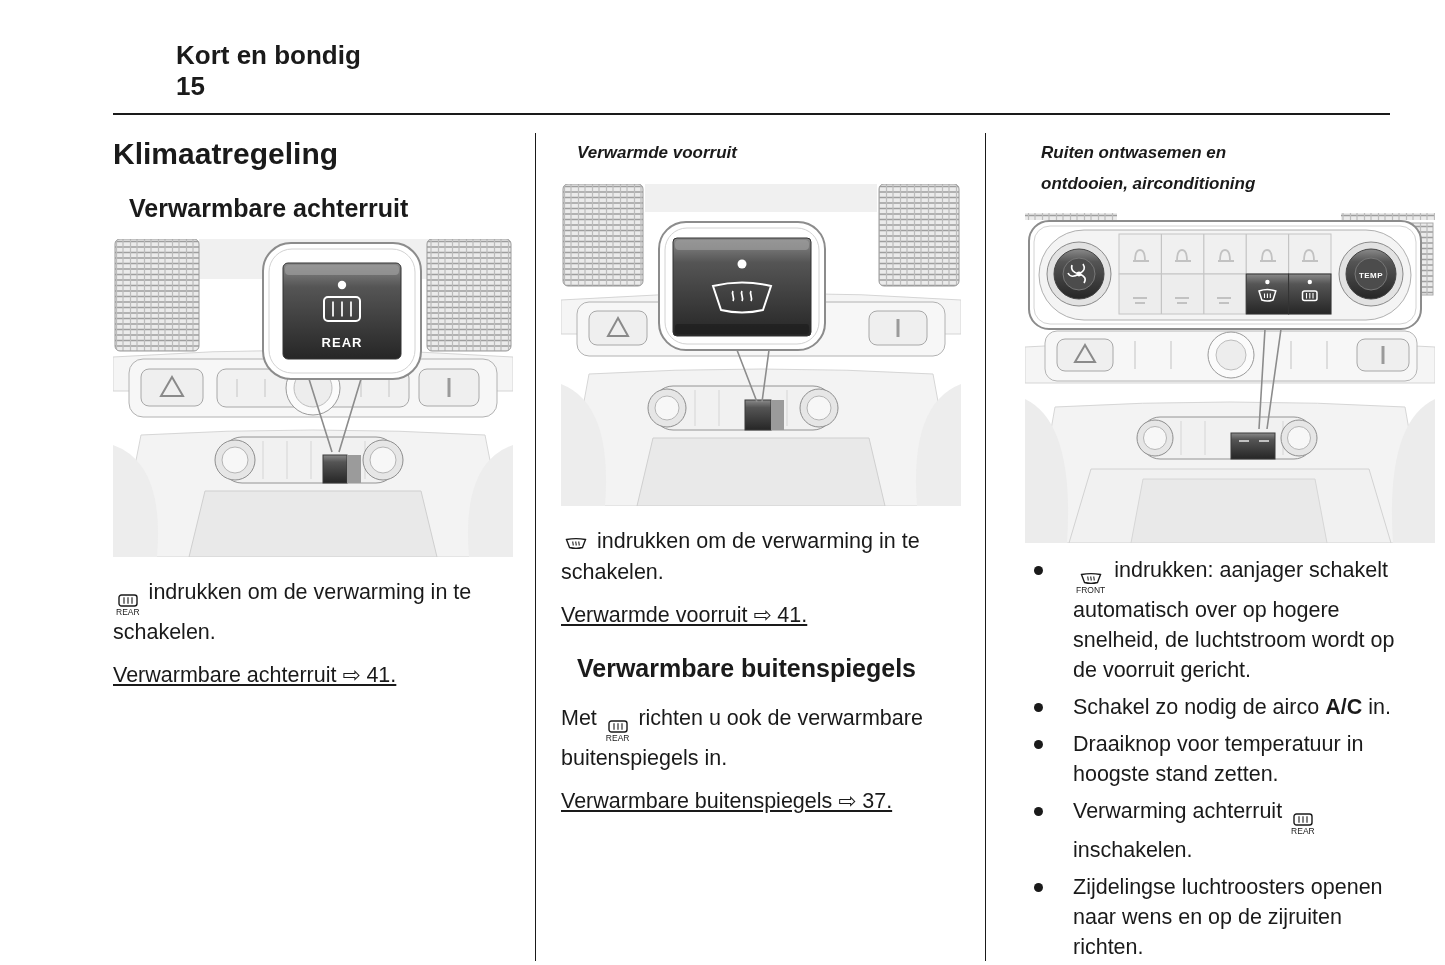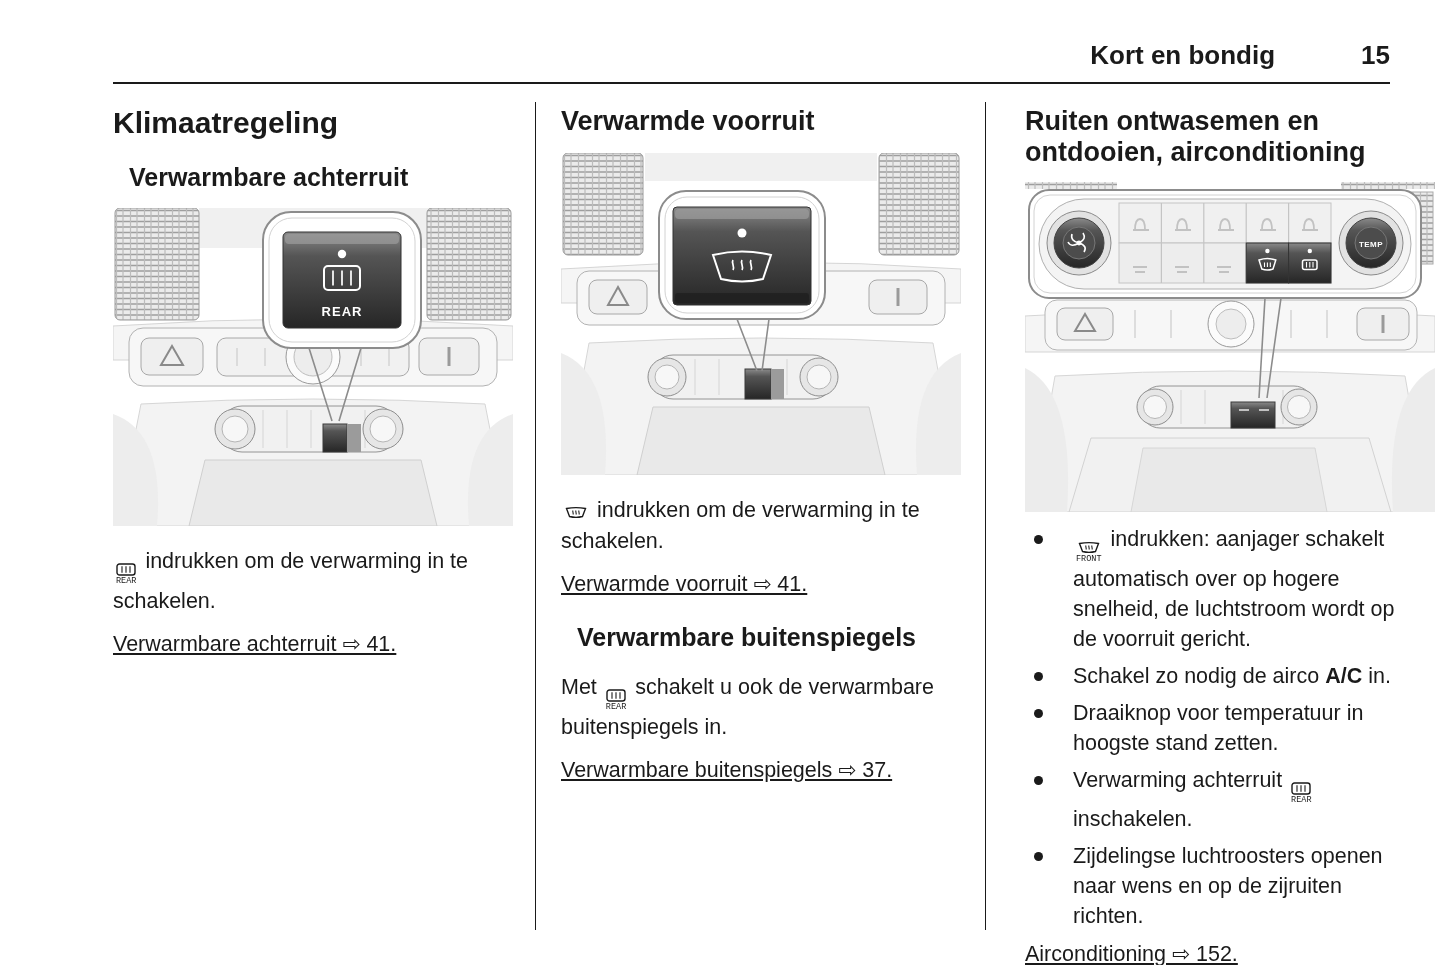--- a/index.html
+++ b/index.html
@@ -5,49 +5,49 @@
   html,body{margin:0;padding:0;background:#fff;}
   body{
     width:1445px;height:965px;overflow:hidden;
     font-family:"Liberation Sans","DejaVu Sans",sans-serif;
     color:#1a1a1a;-webkit-font-smoothing:antialiased;
   }
   .content{margin-left:113px;width:1277px;}
   
   .hdr{
     display:flex;justify-content:flex-end;align-items:baseline;
-    padding:40px 0 11px 0;border-bottom:2px solid #1a1a1a;
+    padding:40px 0 11px 0;border-bottom:2px solid #1a1a1a;flex-direction:column;
   }
   .hdr-title{font-size:26px;font-weight:bold;}
-  .hdr-page{font-size:26px;font-weight:bold;margin-left:86px;}
+  .hdr-page{font-size:26px;font-weight:bold;margin-left:63px;}
   
   .cols{display:flex;height:828px;margin-top:18px;gap:8px;}
   .col{box-sizing:border-box;}
   .col-l{width:417px;padding-right:14px;}
   .col-m{width:442px;border-left:1.5px solid #1a1a1a;padding:0 18px 0 25px;}
   .col-r{width:418px;border-left:1.5px solid #1a1a1a;padding-left:39px;}
   h1{font-size:30px;font-weight:bold;margin:4px 0 0;line-height:34px;}
   h2{font-size:25px;font-weight:bold;margin:22px 16px 0;line-height:30px;}
-  .col-title{font-size:27px;font-weight:bold;margin:4px 0 0;line-height:31px;}
+  .col-title{font-size:17px;font-weight:bold;margin:4px 16px 0;line-height:31px;font-style:italic;}
   .col-title span{display:block;}
   figure{margin:16px 0 0;}
   p{font-size:21.5px;line-height:31px;margin:20px 0 0;}
   .ref{margin-top:12px;text-decoration:underline;}
   ul.bullets{list-style:none;margin:12px 0 0;padding:0;}
   ul.bullets li{
     position:relative;padding-left:48px;margin-bottom:7px;
     font-size:21.5px;line-height:30px;
   }
   ul.bullets li::before{
     content:"";position:absolute;left:9px;top:11px;
     width:9px;height:9px;border-radius:50%;background:#1a1a1a;
   }
   
   .sym{display:inline-flex;flex-direction:column;align-items:center;
-       vertical-align:-8px;margin:0 3px;line-height:1;font-family:Liberation Mono, monospace;}
+       vertical-align:-8px;margin:0 3px;line-height:1;}
   .sym.nocap{vertical-align:-2px;}
   .sym svg{display:block;}
   .sym-cap{font-size:8.5px;line-height:1;margin-top:1px;color:#1a1a1a;letter-spacing:0;}
   .illu svg{display:block;}
   b{font-weight:bold;}
 </style>
 </head>
 <body>
 
 <div class="content">
@@ -197,21 +197,21 @@
       <h2>Verwarmbare buitenspiegels</h2>
       <p>
         <span>Met </span><span class="sym">
           <svg width="20" height="13" viewBox="0 0 20 13">
               <g stroke="#1a1a1a" fill="none" stroke-width="1.4">
                 <rect x="1" y="1" width="18" height="11" rx="2.5"></rect>
                 <path d="M6 3.2v6.6M10 3.2v6.6M14 3.2v6.6" stroke-width="1.1"></path>
               </g>
             </svg>
           <span class="sym-cap">REAR</span>
-        </span><span> schakelt u ook de verwarmbare buitenspiegels in.</span>
+        </span><span> richten u ook de verwarmbare buitenspiegels in.</span>
       </p>
       <p class="ref">Verwarmbare buitenspiegels ⇨ 37.</p>
     </div>
 
     <div class="col col-r">
       <div class="col-title">
         <span>Ruiten ontwasemen en</span>
         <span>ontdooien, airconditioning</span>
       </div>
 

